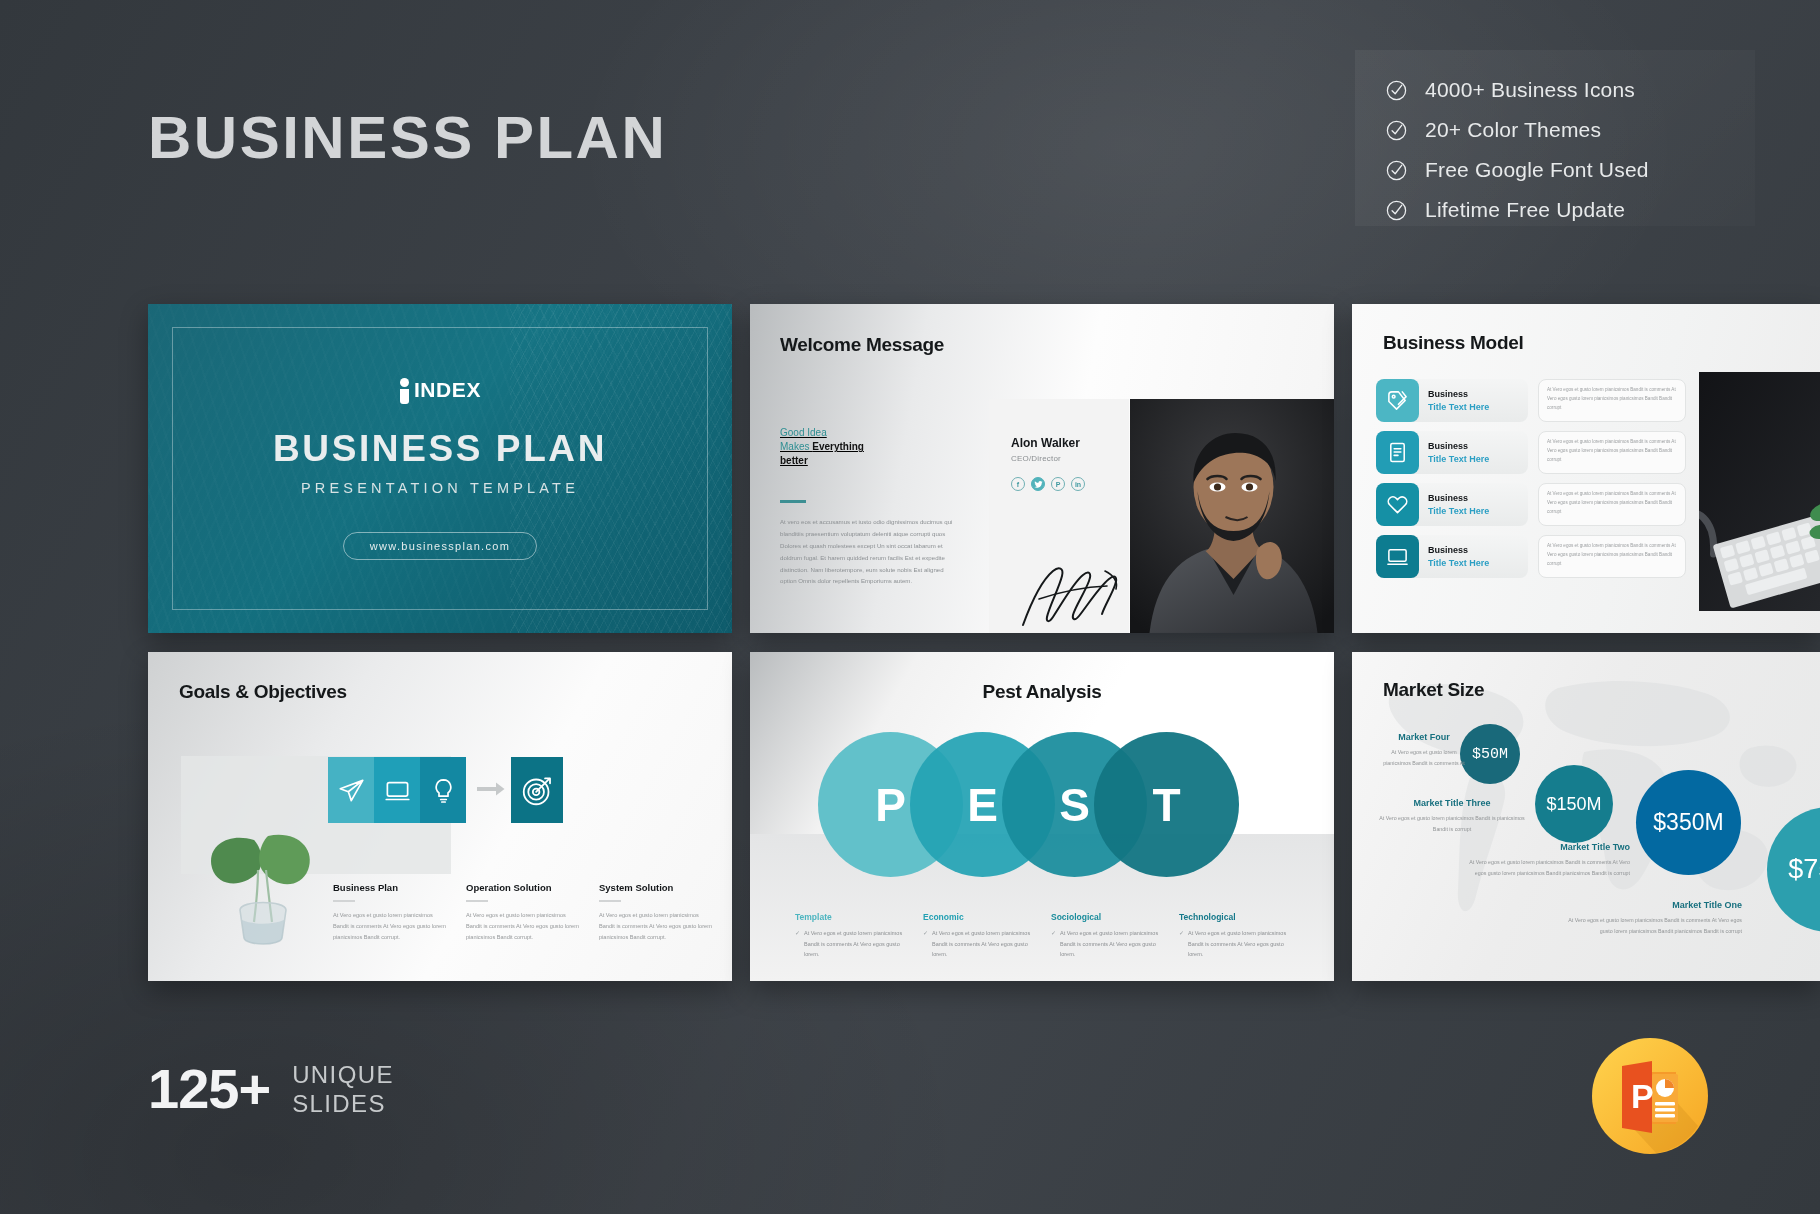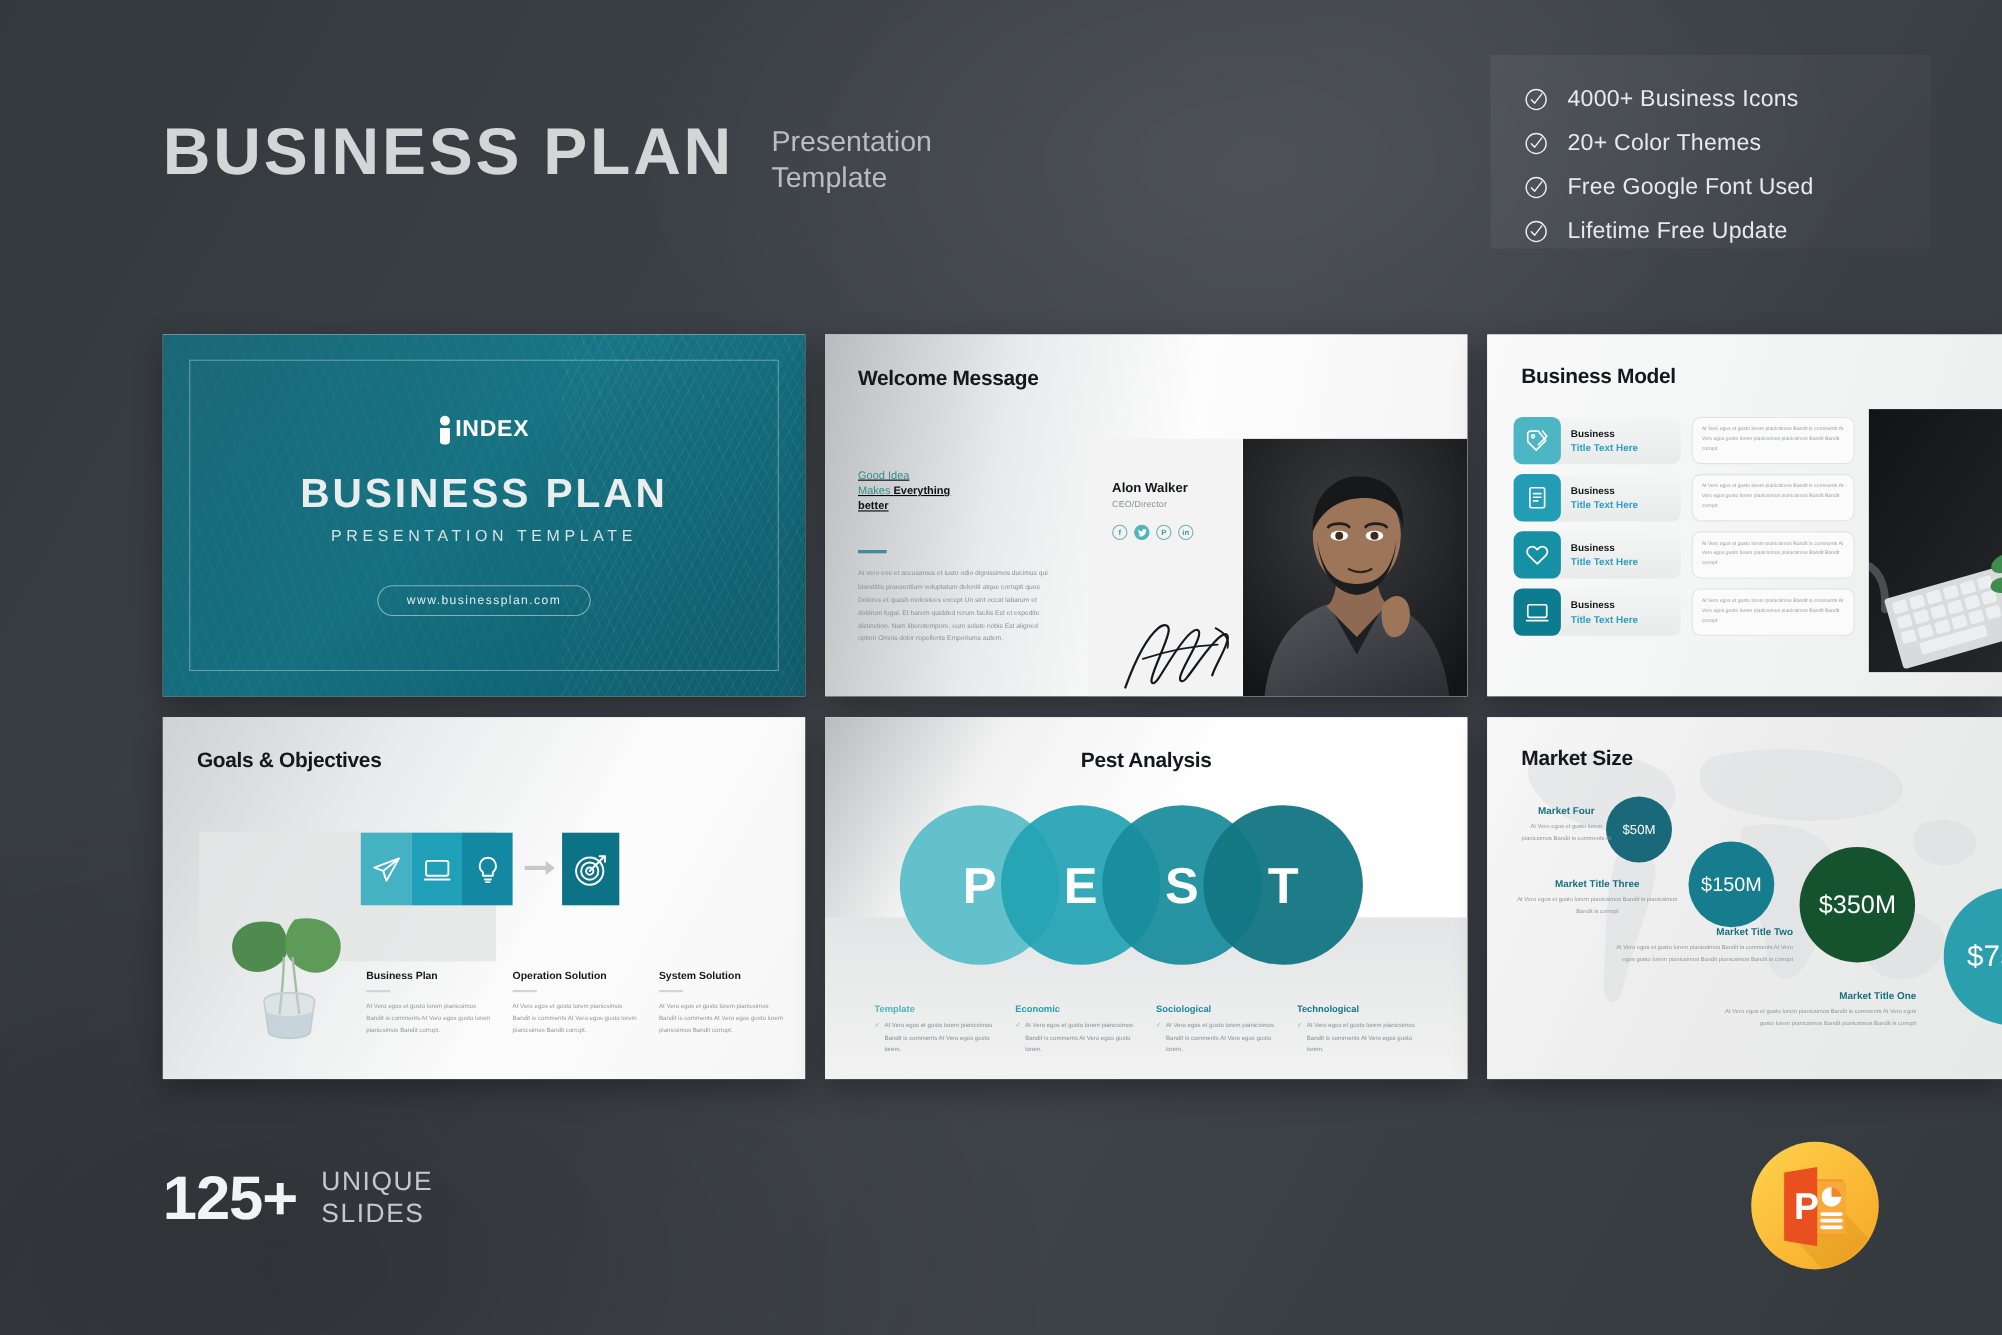--- a/index.html
+++ b/index.html
@@ -168,23 +168,23 @@
   .s5-col { width:128px; padding-right:11px; }
   .s5-ch { font-size:8.5px; font-weight:700; margin-bottom:6px; }
   .s5-item { display:flex; font-size:5.5px; line-height:1.95; color:#8d9093; }
   .s5-tick { flex:0 0 9px; color:#9aa0a3; font-size:6px; }
 
   
   .s6-bg { position:absolute; inset:0; background: linear-gradient(115deg,#f7f7f7 0%, #ededed 45%, #e7e8e8 100%); }
   .worldmap { position:absolute; inset:0; opacity:.5; }
   .s6-title { position:absolute; left:31px; top:27px; }
   .bub { position:absolute; border-radius:50%; display:flex; align-items:center; justify-content:center; color:#fff; font-weight:400; }
-  .b50  { left:108px; top:72px;  width:60px;  height:60px;  background:#19697a; font-size:12px; }
+  .b50  { left:108px; top:72px;  width:60px;  height:60px;  background:#19697a; font-size:15px;font-family:Liberation Mono, monospace; }
   .b150 { left:183px; top:113px; width:78px;  height:78px;  background:#157d8e; font-size:18px; }
-  .b350 { left:284px; top:118px; width:105px; height:105px; background:#14532d; font-size:23px; }
+  .b350 { left:284px; top:118px; width:105px; height:105px; background:#0369a1; font-size:23px; }
   .b750 { left:415px; top:155px; width:125px; height:125px; background:#2c9fae; font-size:27px; }
   .ms-blk { position:absolute; }
   .ms-h { font-size:9px; font-weight:700; color:#17707f; }
   .ms-b { font-size:5.3px; line-height:2.0; color:#919496; margin-top:5px; }
   .m4 { left:27px; top:80px;  width:90px;  text-align:center; }
   .m3 { left:20px; top:146px; width:160px; text-align:center; }
   .m2 { left:113px; top:190px; width:165px; text-align:right; }
   .m1 { left:215px; top:248px; width:175px; text-align:right; }
 
   
@@ -195,24 +195,20 @@
   .ppt-badge { position:absolute; left:1586px; top:1032px; width:128px; height:128px; }
 </style>
 </head>
 <body>
 
 <div class="bg-sheen"></div>
 
 <div class="header">
   <div class="title-wrap">
     <div class="main-title">BUSINESS PLAN</div>
-    <div class="sub-title">
-      <div>Presentation</div>
-      <div>Template</div>
-    </div>
   </div>
 
   <div class="feature-box">
     <div class="feature-row">
       <span class="check-icon">
         <svg viewBox="0 0 24 24" width="23" height="23">
             <circle cx="12" cy="12" r="9.5" fill="none" stroke="#eceef0" stroke-width="1.3"></circle>
             <path d="M7.4 12.2 L10.6 15.4 L17.4 6.6" fill="none" stroke="#eceef0" stroke-width="1.4" stroke-linecap="round" stroke-linejoin="round"></path>
           </svg>
       </span>

